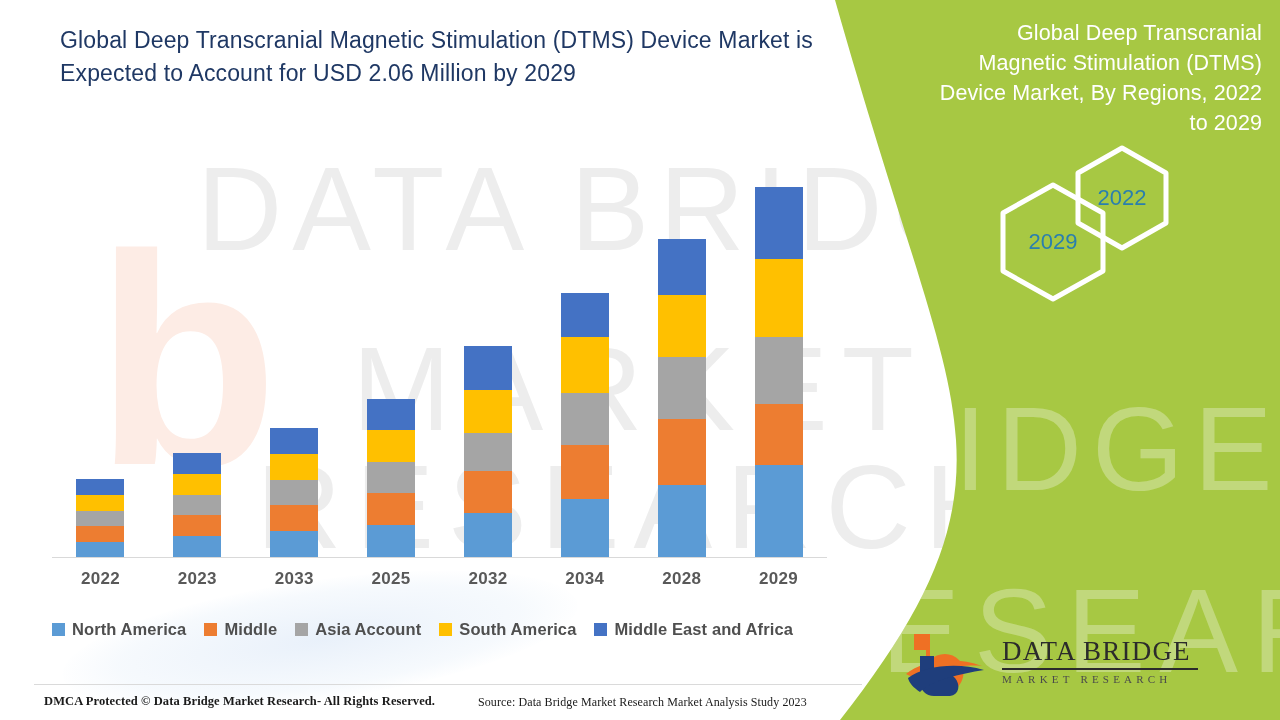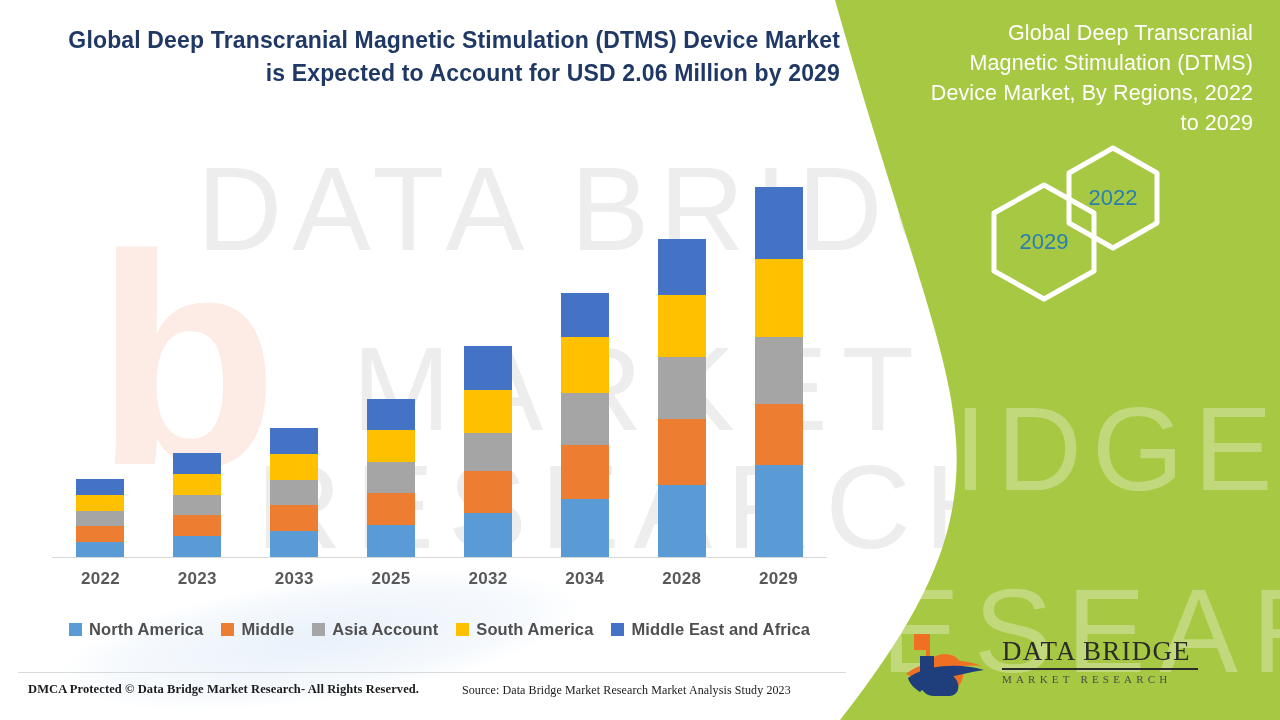--- a/index.html
+++ b/index.html
@@ -35,21 +35,21 @@
     background:radial-gradient(ellipse at 50% 50%, rgba(232,240,250,.95) 0%, rgba(240,246,252,.6) 55%, rgba(255,255,255,0) 72%);
     transform:rotate(-8deg);
   }
 
   
   .green-panel{
     position:absolute;right:0;top:0;width:470px;height:720px;z-index:2;
   }
   .green-panel svg{display:block;}
   .gp-content{
-    position:absolute;right:17px;top:0;width:470px;height:548px;z-index:3;
+    position:absolute;right:8px;top:0;width:470px;height:548px;z-index:3;
     pointer-events:none;
   }
   .gp-title{
     position:absolute;right:10px;top:18px;width:330px;
     text-align:right;color:#ffffff;font-size:21.5px;line-height:30px;
     font-weight:400;letter-spacing:.1px;
   }
   .hexwrap{position:absolute;right:98px;top:145px;width:200px;height:130px;}
   .hex{position:absolute;}
   .hex-2022{right:4px;top:0px;}
@@ -75,22 +75,22 @@
   }
   .logo-rule{width:196px;height:1.5px;background:#2b2b2b;margin-top:1px;}
   .logo-sub{
     font-size:11px;line-height:15px;color:#4b4b4b;letter-spacing:4.2px;
     font-family:"Liberation Serif", serif;margin-top:2px;
   }
 
   
   .headline{
     position:absolute;left:60px;top:24px;width:780px;z-index:5;
-    text-align:right;color:#1f3864;font-size:23px;line-height:33px;
-    font-weight:700;letter-spacing:.15px;
+    text-align:left;color:#1f3864;font-size:23px;line-height:33px;
+    font-weight:400;letter-spacing:.15px;
   }
 
   
   .chart{position:absolute;left:0;top:0;width:860px;height:660px;z-index:4;}
   .plot{position:absolute;left:52px;top:170px;width:775px;height:388px;}
   .axis-line{
     position:absolute;left:0;bottom:0;width:775px;height:1px;background:#d9d9d9;
   }
   .bars{
     position:absolute;left:0;bottom:1px;width:775px;height:380px;
@@ -104,28 +104,28 @@
   .seg{width:100%;}
   .xaxis{
     position:absolute;left:52px;top:566px;width:775px;height:26px;display:flex;
   }
   .xtick{
     flex:1 1 0;text-align:center;color:#595959;font-size:17px;font-weight:700;
     letter-spacing:.3px;line-height:26px;
   }
   .legend{
     position:absolute;left:52px;top:616px;width:775px;height:26px;
-    display:flex;align-items:center;justify-content:center;gap:18px;
+    display:flex;align-items:center;justify-content:flex-start;gap:18px;
   }
   .legend-item{display:flex;align-items:center;gap:7px;}
   .legend-swatch{width:13px;height:13px;flex:0 0 13px;}
   .legend-label{color:#4f4f4f;font-size:16.5px;font-weight:700;letter-spacing:.1px;white-space:nowrap;}
 
   
-  .footer{position:absolute;left:0;bottom:0;width:860px;height:48px;z-index:5;}
+  .footer{position:absolute;left:16px;bottom:0;width:860px;height:36px;z-index:5;}
   .footer-rule{position:absolute;left:18px;top:0;width:828px;height:1px;background:#dadada;}
   .footer-left{
     position:absolute;left:28px;top:10px;color:#1a1a1a;font-size:12.5px;
     font-family:"Liberation Serif", serif;font-weight:700;letter-spacing:.1px;
   }
   .footer-right{
     position:absolute;left:462px;top:11px;color:#1a1a1a;font-size:12px;
     font-family:"Liberation Serif", serif;letter-spacing:.1px;
   }
 </style>

